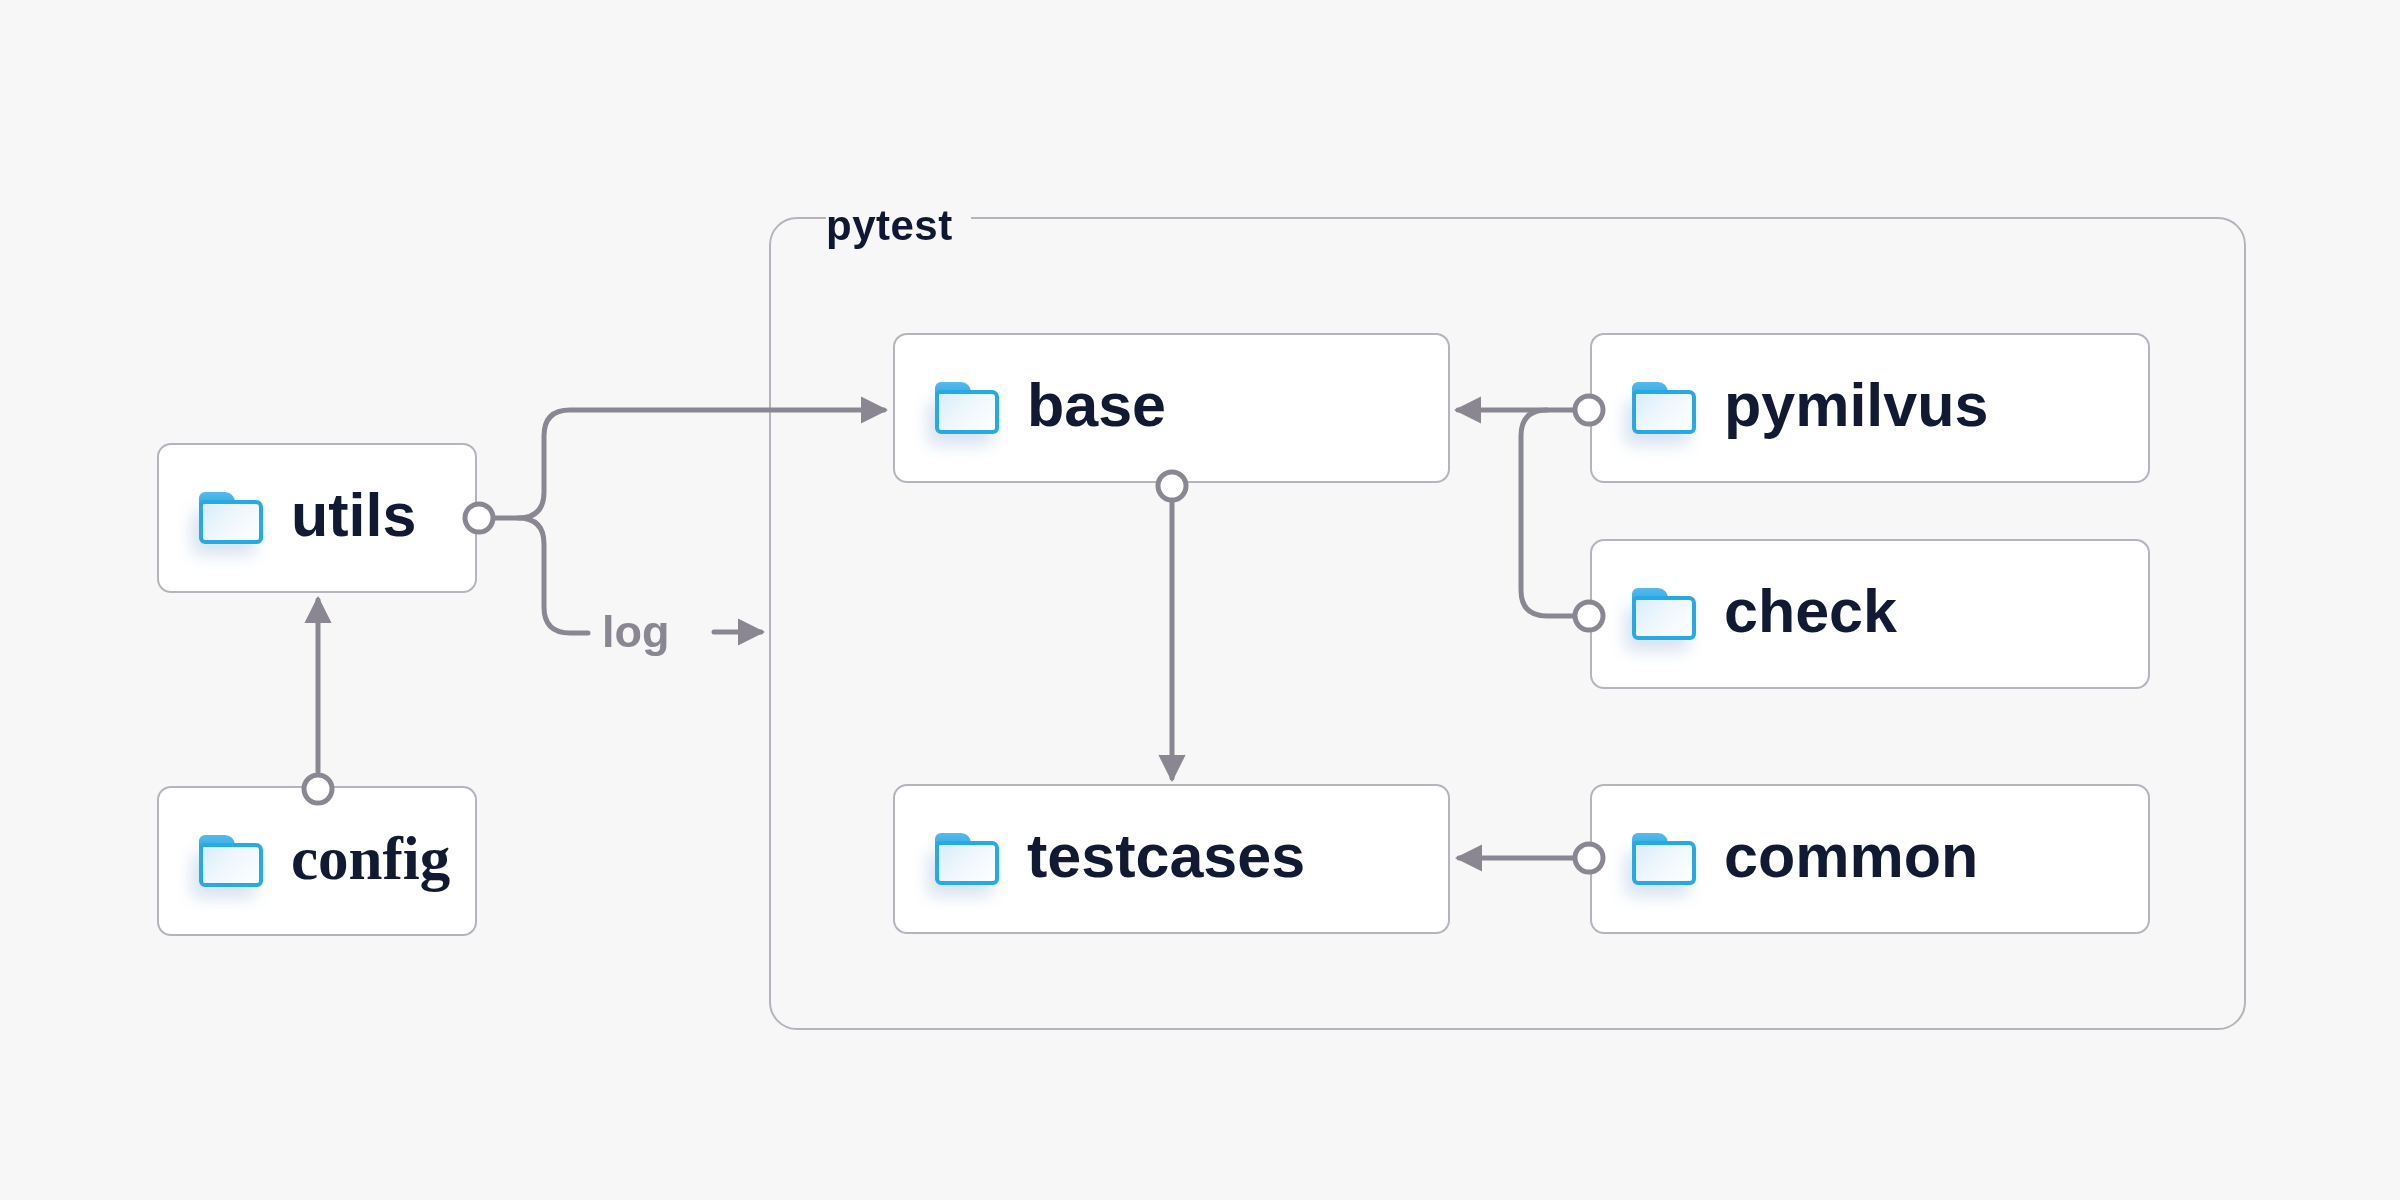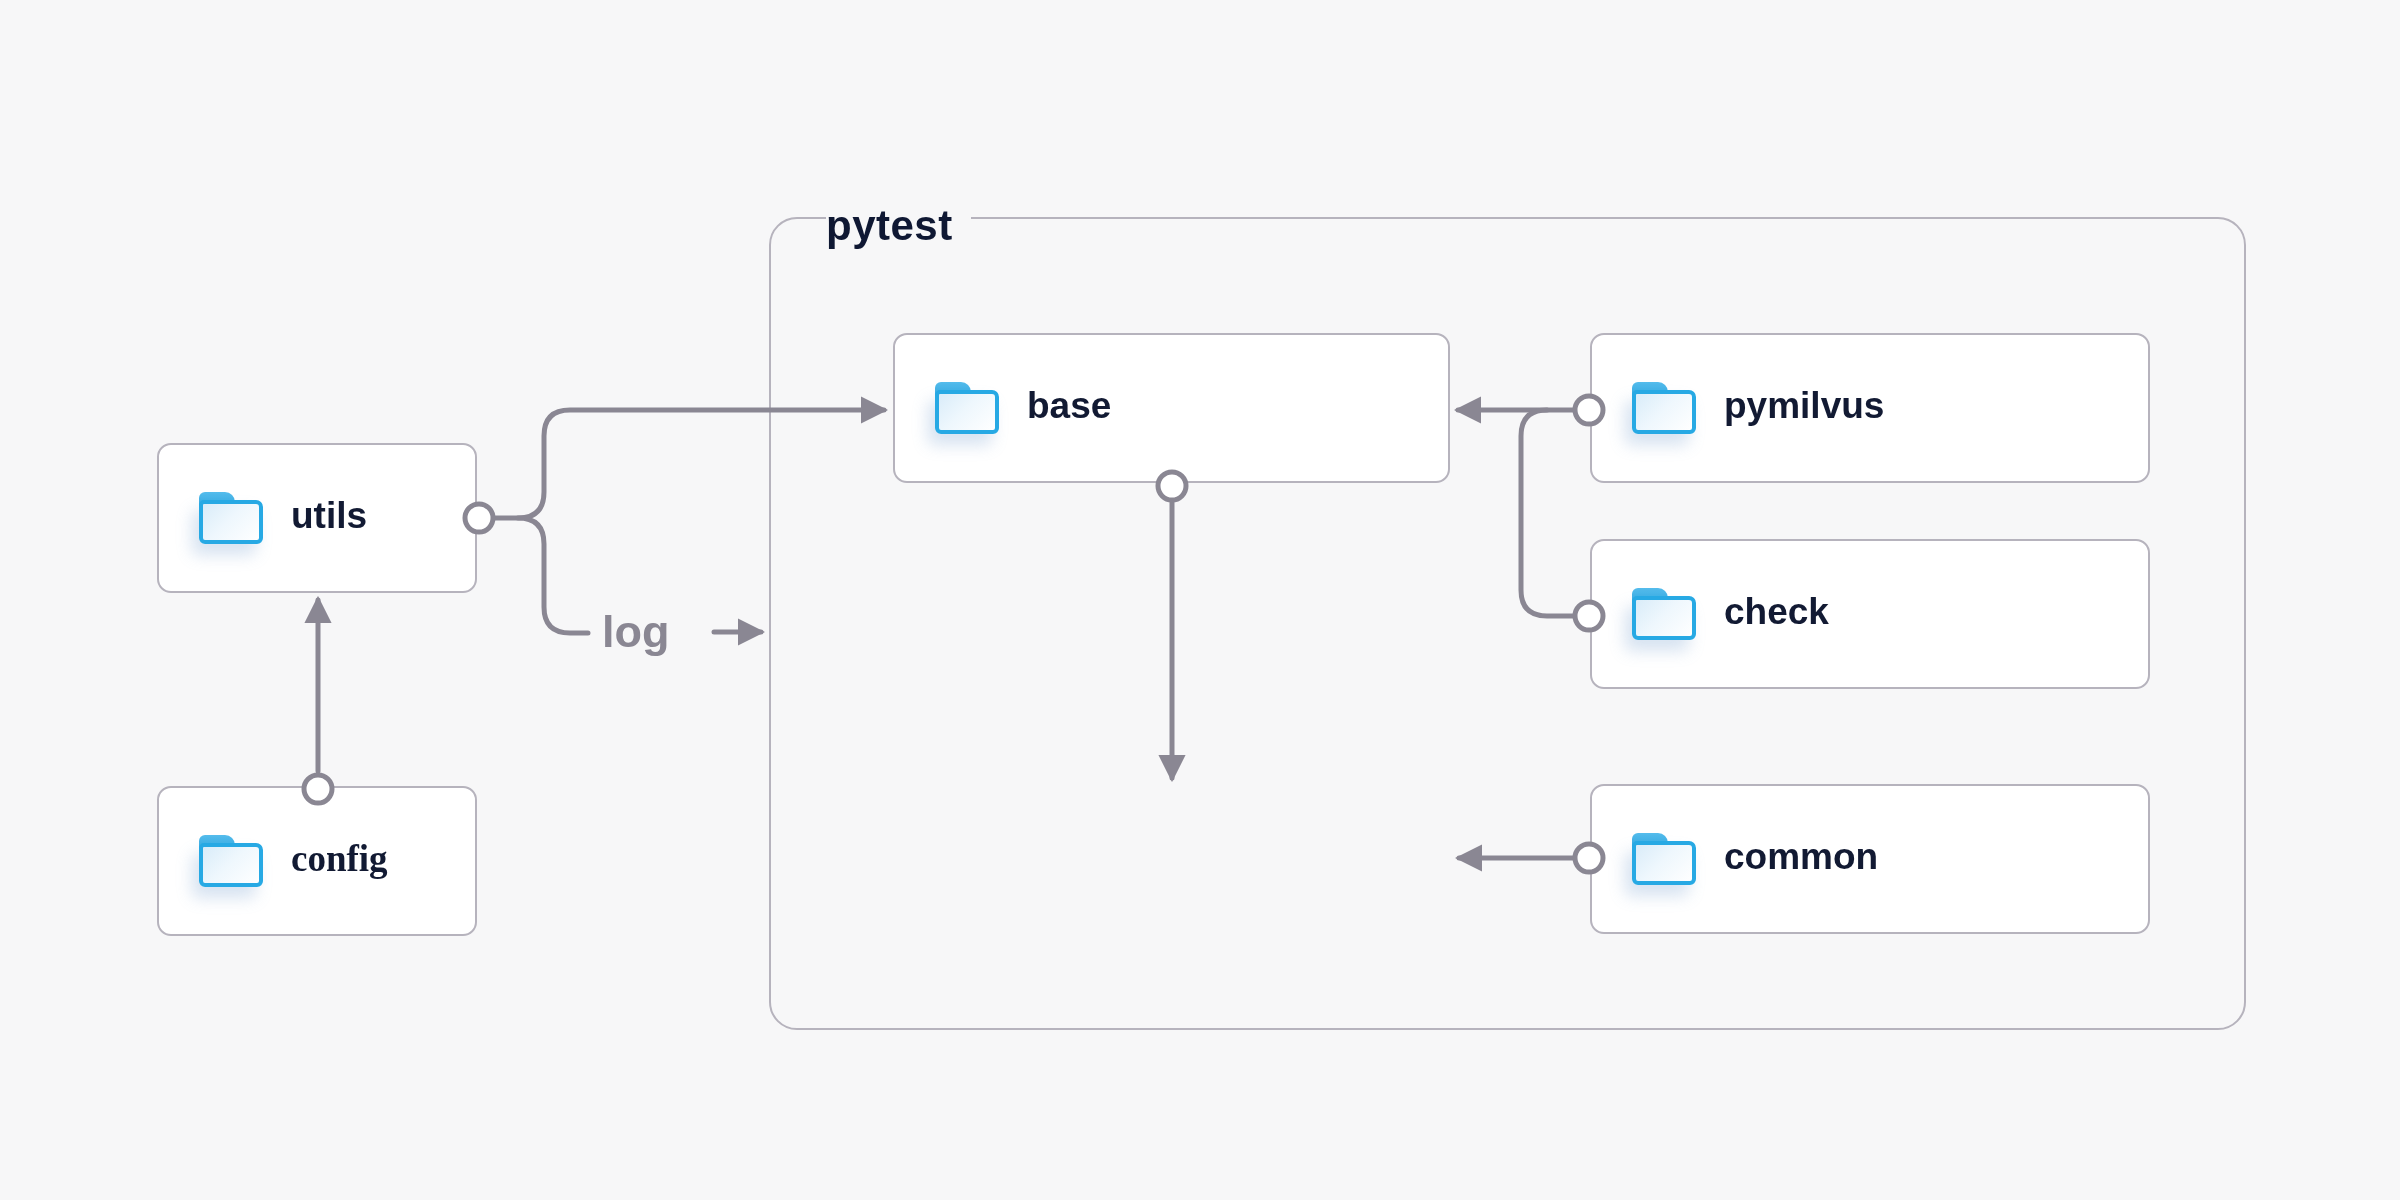--- a/index.html
+++ b/index.html
@@ -59,21 +59,21 @@
     background: #ffffff;
     border: 2px solid #b6b3bd;
     border-radius: 14px;
     box-sizing: border-box;
     display: flex;
     align-items: center;
     gap: 28px;
     padding-left: 40px;
   }
   .node-label {
-    font-size: 37px;
+    font-size: 61px;
     font-weight: 700;
     color: #121a33;
     line-height: 1;
     padding-bottom: 6px;
     white-space: nowrap;
   }
   
   .folder {
     position: relative;
     width: 64px;
@@ -167,20 +167,27 @@
   </div>
 
   <div class="node" style="left:1590px; top:539px; width:560px;">
     <span class="folder">
         <span class="folder-tab"></span>
         <span class="folder-body"></span>
       </span>
     <span class="node-label">check</span>
   </div>
 
+  <div class="node" style="left:893px; top:784px; width:557px;">
+    <span class="folder">
+        <span class="folder-tab"></span>
+        <span class="folder-body"></span>
+      </span>
+    <span class="node-label">testcases</span>
+  </div>
 
   <div class="node" style="left:1590px; top:784px; width:560px;">
     <span class="folder">
         <span class="folder-tab"></span>
         <span class="folder-body"></span>
       </span>
     <span class="node-label">common</span>
   </div>
 
   <span class="log-label">log</span>

